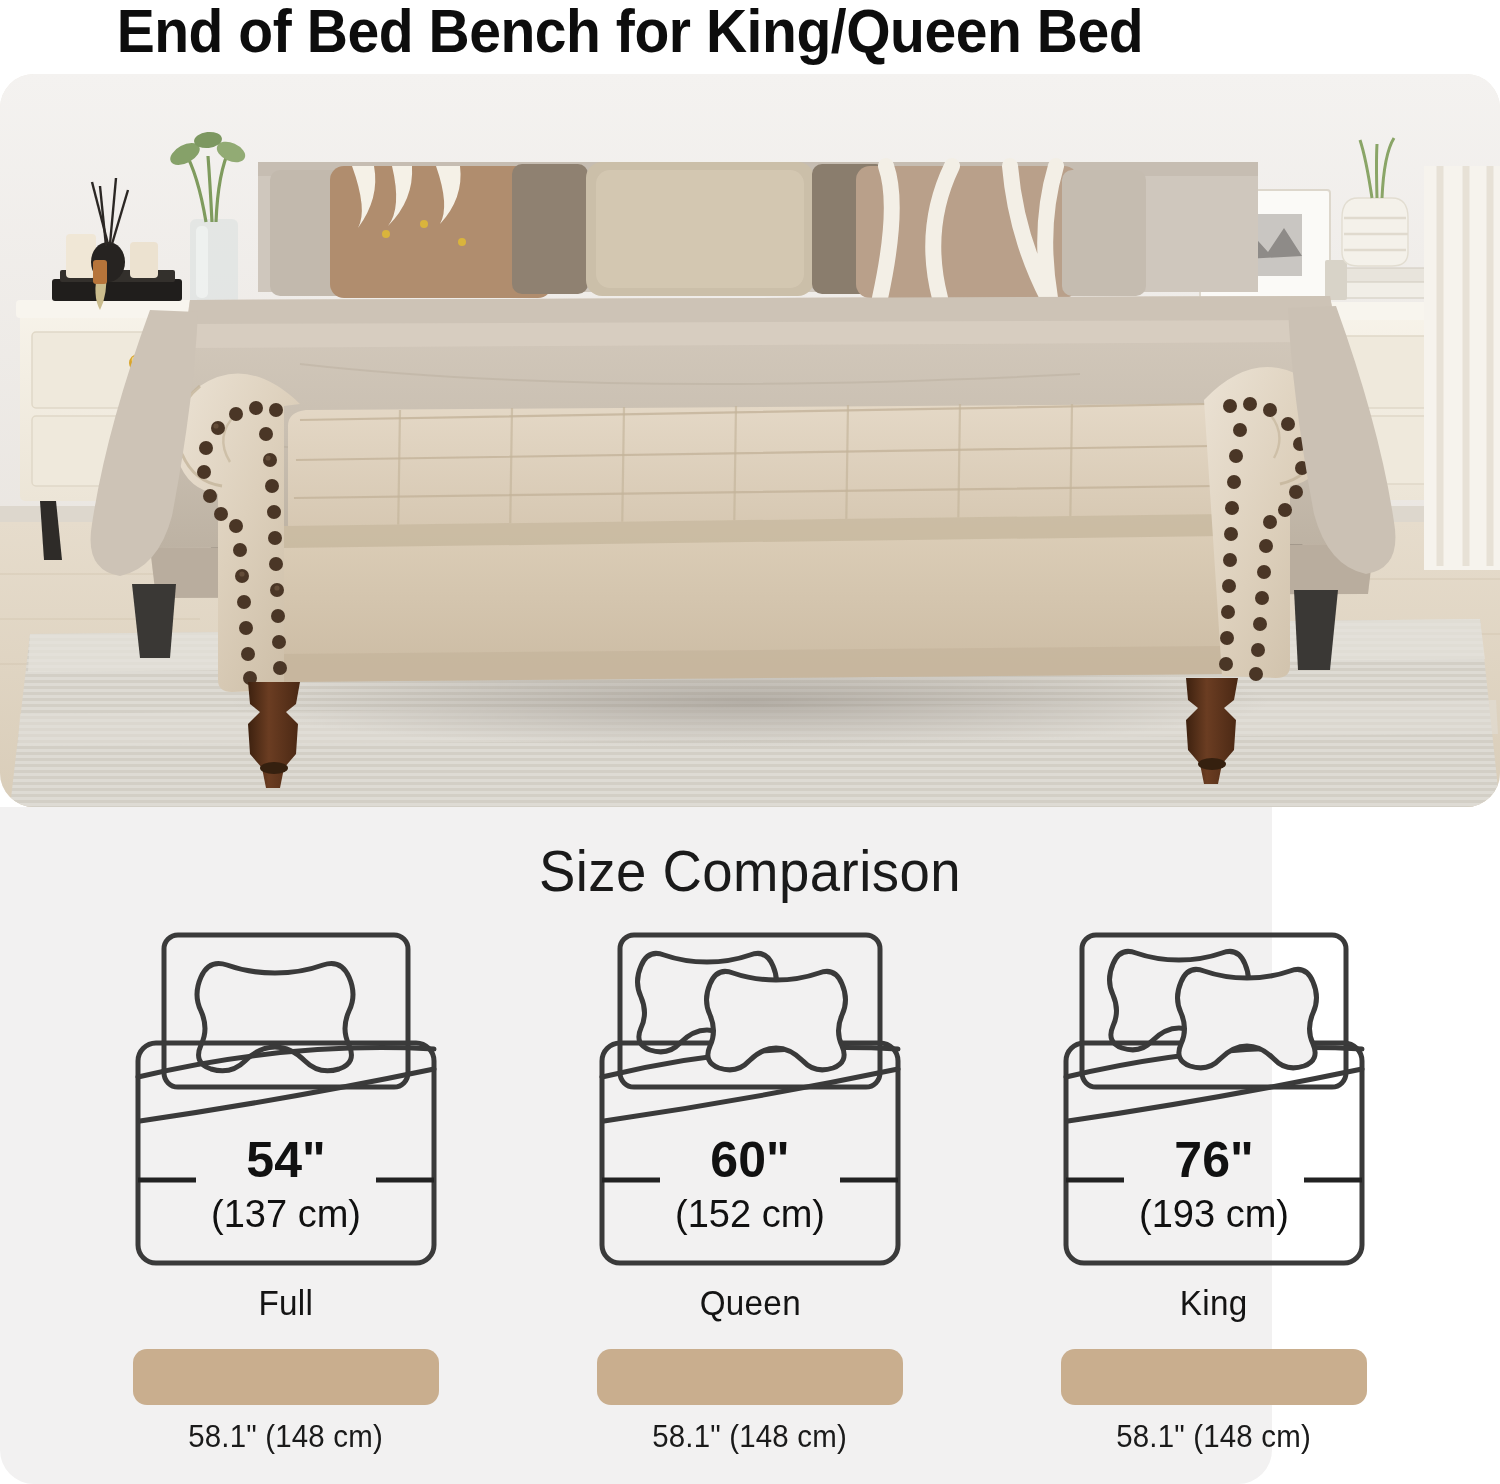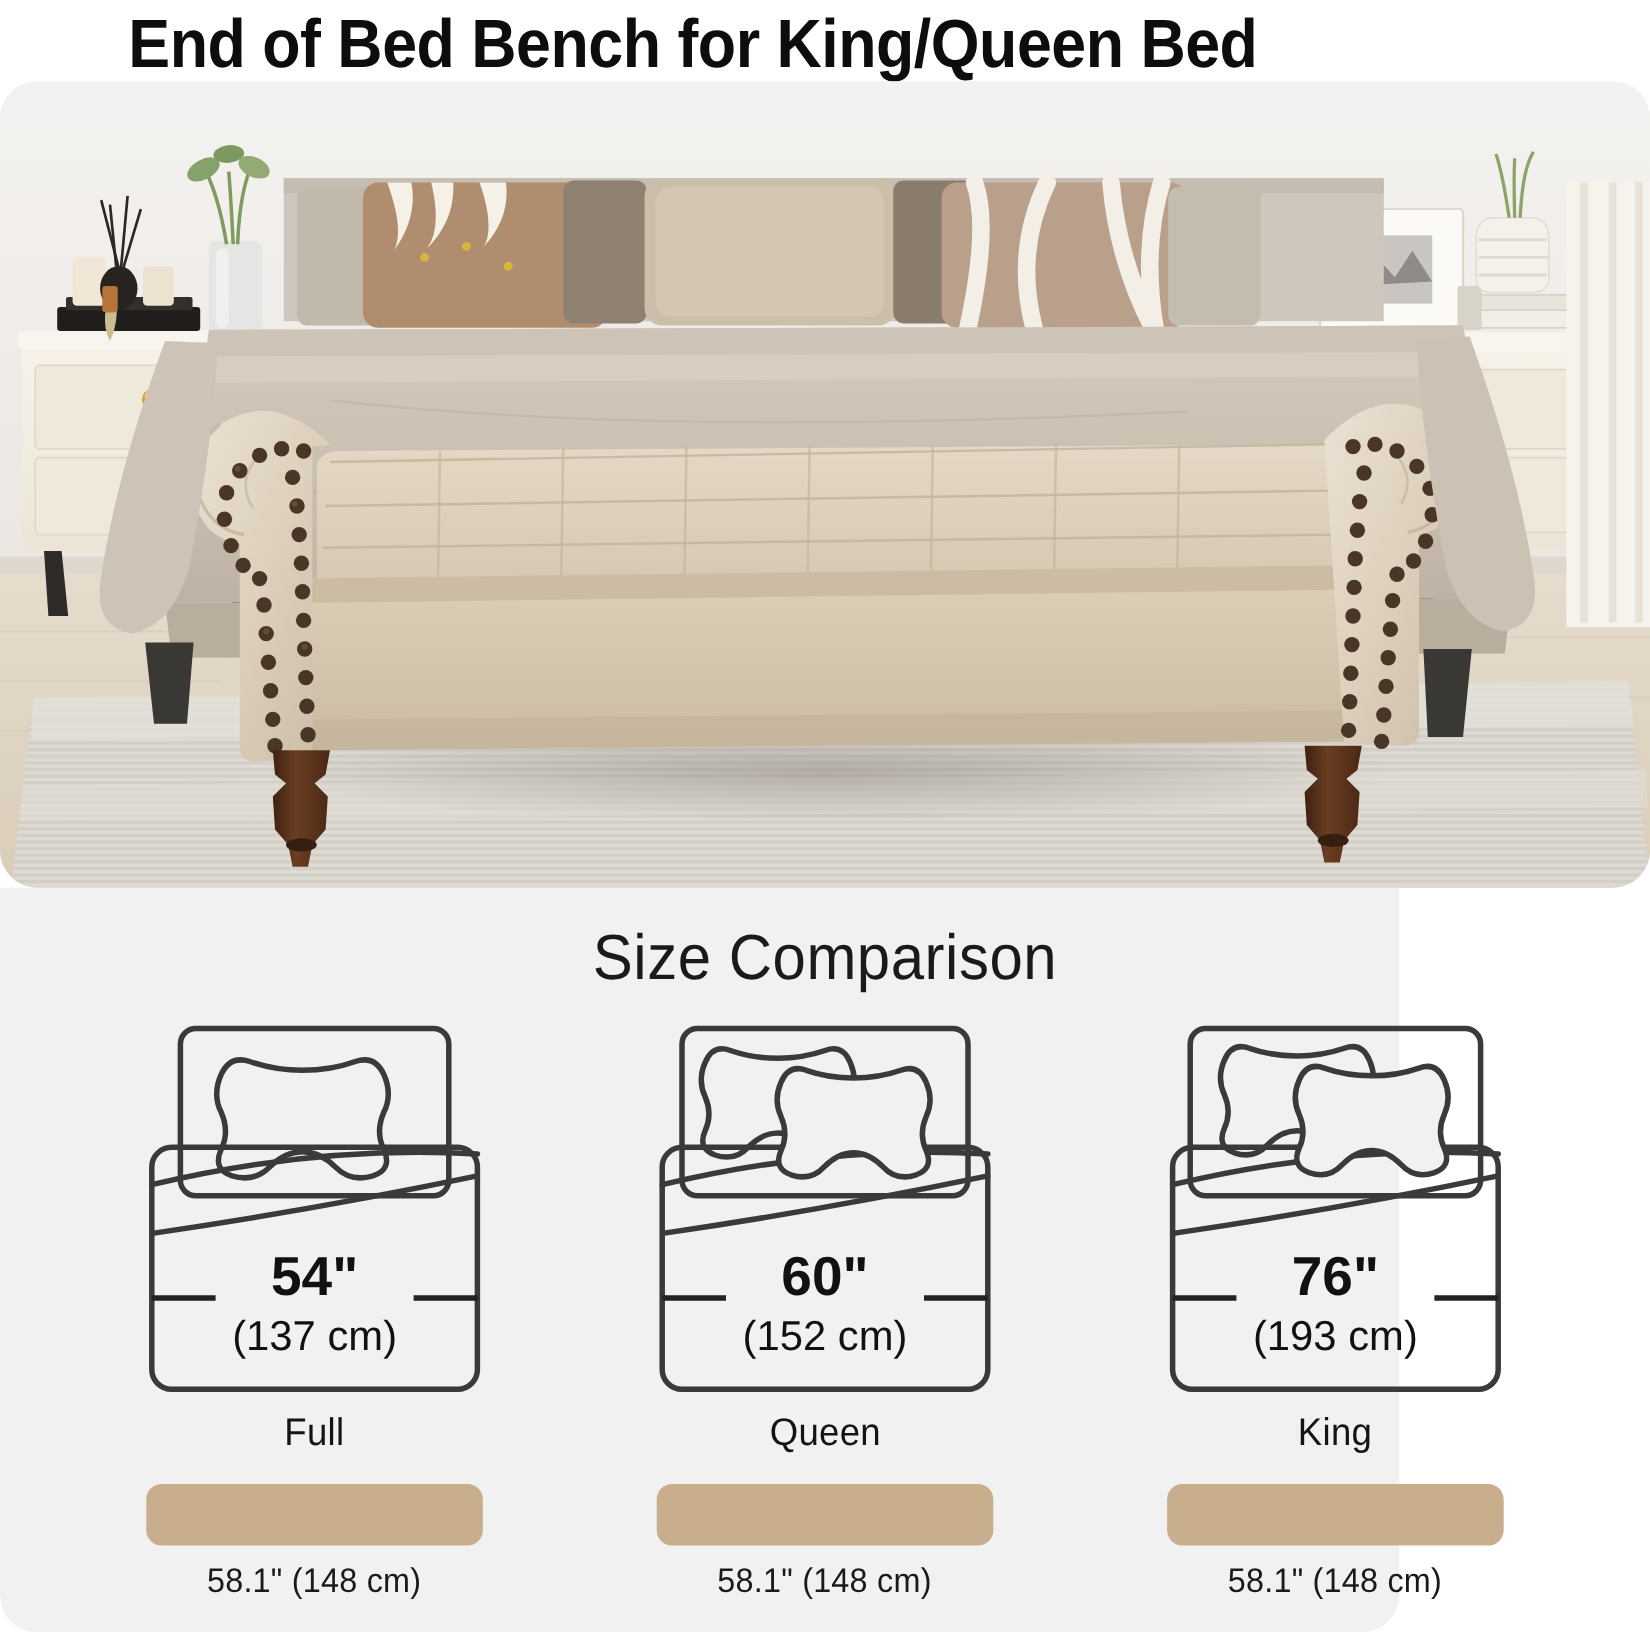--- a/index.html
+++ b/index.html
@@ -13,21 +13,21 @@
     font-family: "Liberation Sans", sans-serif;
     overflow: hidden;
     position: relative;
   }
 
   
   .title-bar {
     width: 1259px;
     height: 72px;
     display: flex;
-    align-items: flex-end;
+    align-items: flex-start;
     justify-content: center;
     background: #ffffff;
   }
   .title-bar h1 {
     margin: 0;
     font-family: "Liberation Sans Narrow", "Liberation Sans", sans-serif;
     font-size: 62px;
     font-weight: bold;
     letter-spacing: -0.5px;
     color: #0d0d0d;

